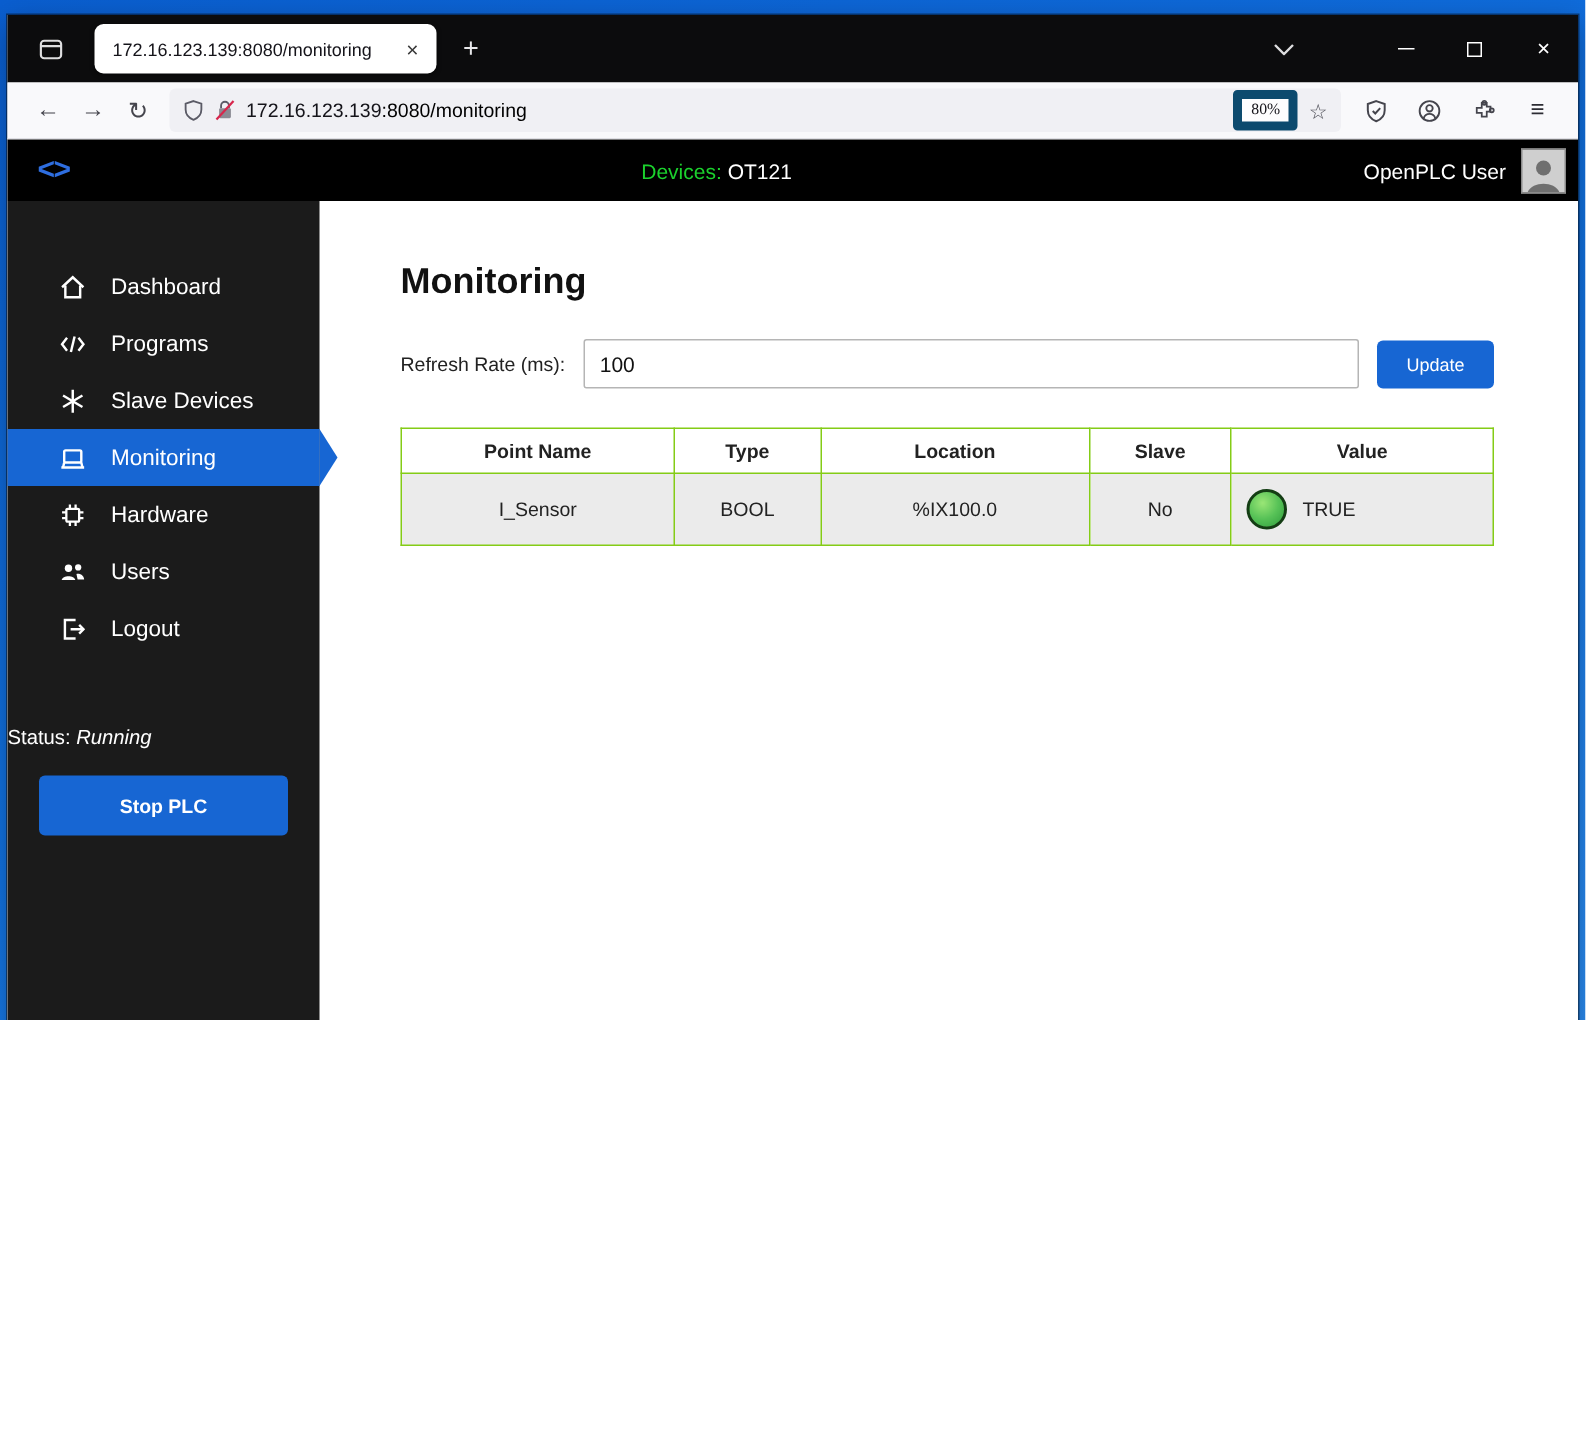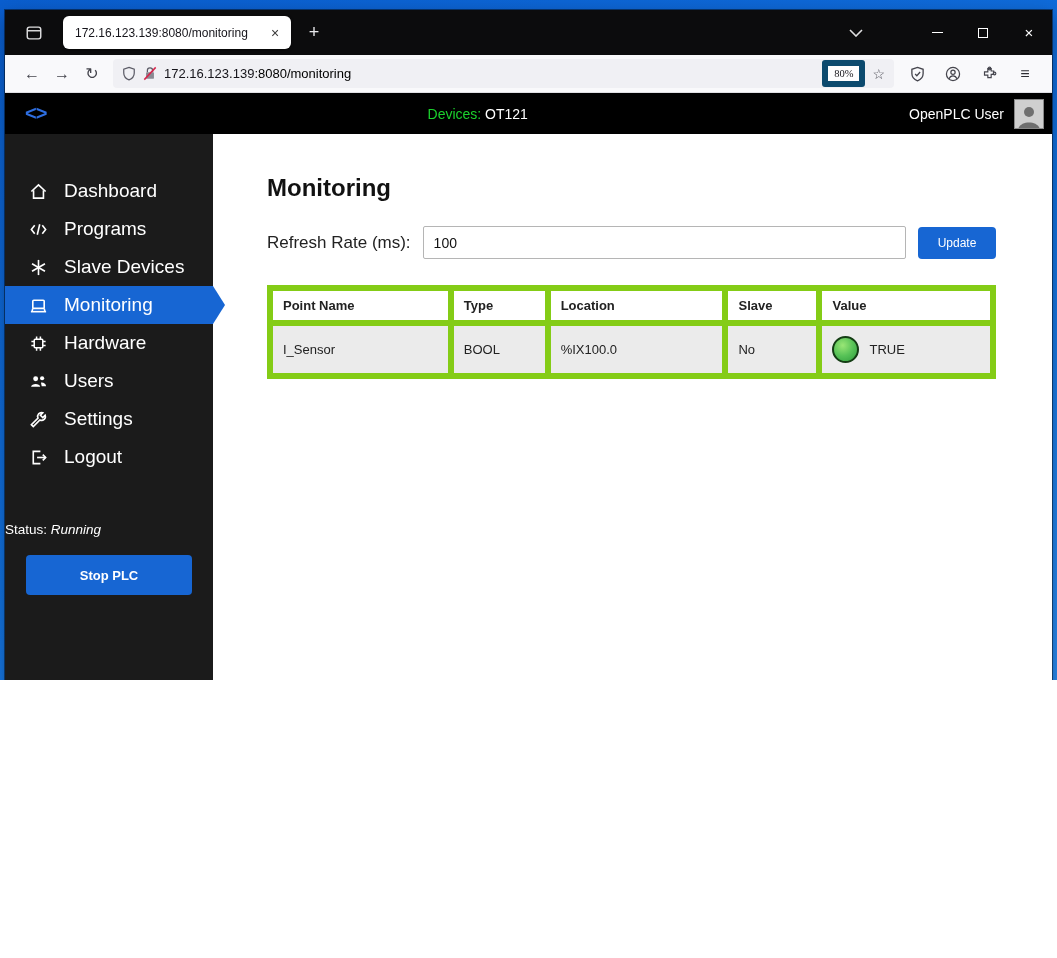--- a/index.html
+++ b/index.html
@@ -58,46 +58,46 @@
   .running-label { color:#1bd12d; }
   .running-value { color:#fff; }
   .hdr-user { color:#fff; font-size:14px; margin-right:10px; }
   .avatar { width:30px; height:30px; background:#cfcfcf; border:1px solid #8a8a8a;
             display:flex; align-items:flex-end; justify-content:center; overflow:hidden; }
 
   
   .app-body { flex:1; display:flex; min-height:0; }
   .sidebar { width:208px; flex:0 0 auto; background:#1b1b1b; padding-top:38px;
              position:relative; z-index:5; }
-  .side-item { height:38px; display:flex; align-items:center; gap:15px; padding-left:22px;
-               color:#fff; font-size:19px; position:relative; cursor:pointer; }
+  .side-item { height:38px; display:flex; align-items:center; gap:15px; padding-left:32px;
+               color:#fff; font-size:15px; position:relative; cursor:pointer; }
   .side-item .icon { width:22px; display:flex; justify-content:center; flex:0 0 auto; }
   .side-item.active { background:#1766d3; }
   .side-item.active::after { content:""; position:absolute; right:-12px; top:50%;
       transform:translateY(-50%); width:0; height:0;
       border-top:19px solid transparent; border-bottom:19px solid transparent;
       border-left:12px solid #1766d3; }
   .side-status { margin-top:46px; color:#fff; font-size:13.5px; }
   .side-status .ital { font-style:italic; }
   .stop-btn { display:block; margin:18px auto 0; width:166px; height:40px; background:#1766d3;
               border:none; border-radius:4px; color:#fff; font-weight:bold; font-size:13px;
               font-family:inherit; cursor:pointer; }
 
   
   .main { flex:1; background:#fff; padding:40px 56px 0 54px; overflow:hidden; }
   .page-title { font-size:24px; font-weight:600; color:#111; margin-bottom:24px; }
   .refresh-row { display:flex; align-items:center; gap:12px; margin-bottom:26px; }
-  .refresh-label { font-size:17px; color:#222; white-space:nowrap; }
+  .refresh-label { font-size:13px; color:#222; white-space:nowrap; }
   .refresh-input { flex:1; height:33px; border:1px solid #b5b5b5; border-radius:2px;
                    padding:0 10px; font-size:14px; color:#111; font-family:inherit; min-width:0; }
   .update-btn { flex:0 0 auto; width:78px; height:32px; background:#1766d3; border:none;
                 border-radius:4px; color:#fff; font-size:12px; font-family:inherit; cursor:pointer; }
 
   table.mon { width:100%; border-collapse:collapse; font-size:13px; color:#222; table-layout:fixed; }
-  table.mon th, table.mon td { border:6px solid #84cc16; text-align:left; overflow:hidden; }
+  table.mon th, table.mon td { border:1px solid #84cc16; text-align:center; overflow:hidden; }
   table.mon th { padding:7px 10px; font-weight:bold; background:#fff; }
   table.mon td { padding:10px 10px; }
   tr.shade td { background:#ebebeb; }
   .value-cell { display:flex; align-items:center; gap:10px; }
   .led { width:27px; height:27px; border-radius:50%; flex:0 0 auto;
          background:radial-gradient(circle at 38% 32%, #9ae676 0%, #57c257 50%, #2e9c3c 100%);
          border:2.5px solid #143d14; }
 </style>
 </head>
 <body>
@@ -252,28 +252,20 @@
               <svg width="19" height="19" viewBox="0 0 20 20" fill="#fff">
                 <circle cx="7" cy="7.2" r="2.6"></circle>
                   <path d="M2.2 15.5 C2.8 11.8 11.2 11.8 11.8 15.5 Z"></path>
                 <circle cx="13.8" cy="6.6" r="2.2"></circle>
                   <path d="M12.6 11.2 C15 10.8 17.6 12 18 15 H13.4 Z"></path>
               </svg>
               </span>
             <span>Users</span>
           </div>
 
-          <div class="side-item">
-            <span class="icon">
-              <svg width="19" height="19" viewBox="0 0 20 20" fill="none" stroke="#fff" stroke-width="1.7">
-                <path d="M17 5.5 A4 4 0 0 1 11.5 10.5 L4.5 17.5 L2.5 15.5 L9.5 8.5 A4 4 0 0 1 14.5 3 L12 5.5 L14.5 8 Z"></path>
-              </svg>
-              </span>
-            <span>Settings</span>
-          </div>
 
           <div class="side-item">
             <span class="icon">
               <svg width="19" height="19" viewBox="0 0 20 20" fill="none" stroke="#fff" stroke-width="1.7">
                 <path d="M12 3.5 H4.5 V16.5 H12"></path>
                   <path d="M8.5 10 H17.5"></path>
                   <polyline points="14.5,7 17.5,10 14.5,13"></polyline>
               </svg>
               </span>
             <span>Logout</span>

